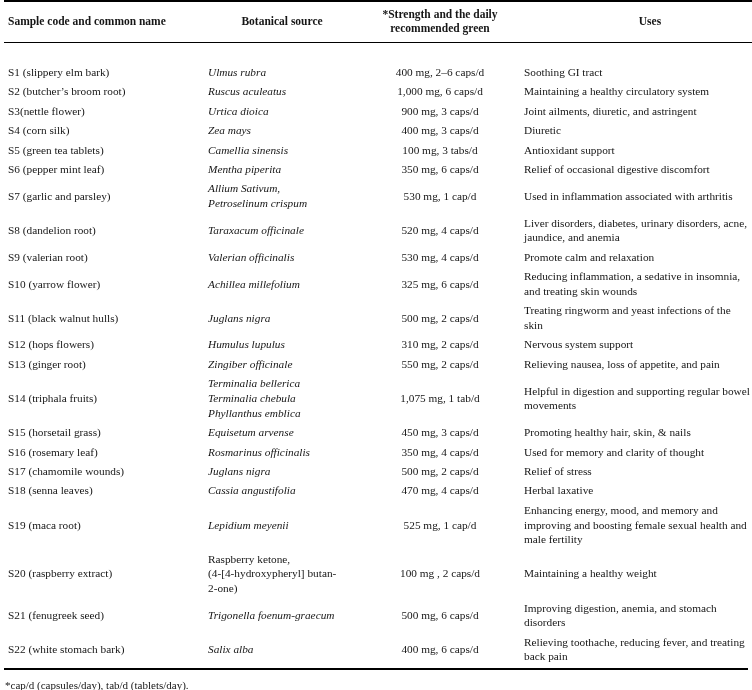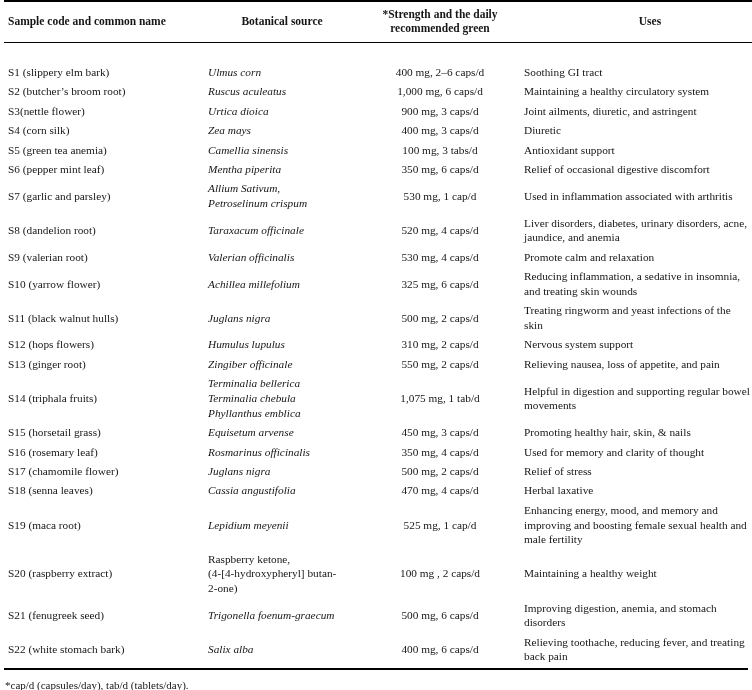--- a/index.html
+++ b/index.html
@@ -84,21 +84,21 @@
         <th class="col-sample multi-line">Sample code and common name</th>
         <th class="col-botanical multi-line">Botanical source</th>
         <th class="col-dose multi-line">*Strength and the daily
 recommended green</th>
         <th class="col-uses multi-line">Uses</th>
       </tr>
     </thead>
     <tbody id="table-body">
         <tr class="row-first">
           <td class="c-sample multi-line">S1 (slippery elm bark)</td>
-          <td class="c-botanical multi-line">Ulmus corn</td>
+          <td class="c-botanical multi-line">Ulmus rubra</td>
           <td class="c-dose multi-line">400 mg, 2–6 caps/d</td>
           <td class="c-uses multi-line">Soothing GI tract</td>
         </tr>
         <tr>
           <td class="c-sample multi-line">S2 (butcher’s broom root)</td>
           <td class="c-botanical multi-line">Ruscus aculeatus</td>
           <td class="c-dose multi-line">1,000 mg, 6 caps/d</td>
           <td class="c-uses multi-line">Maintaining a healthy circulatory system</td>
         </tr>
         <tr>
@@ -107,21 +107,21 @@
           <td class="c-dose multi-line">900 mg, 3 caps/d</td>
           <td class="c-uses multi-line">Joint ailments, diuretic, and astringent</td>
         </tr>
         <tr>
           <td class="c-sample multi-line">S4 (corn silk)</td>
           <td class="c-botanical multi-line">Zea mays</td>
           <td class="c-dose multi-line">400 mg, 3 caps/d</td>
           <td class="c-uses multi-line">Diuretic</td>
         </tr>
         <tr>
-          <td class="c-sample multi-line">S5 (green tea anemia)</td>
+          <td class="c-sample multi-line">S5 (green tea tablets)</td>
           <td class="c-botanical multi-line">Camellia sinensis</td>
           <td class="c-dose multi-line">100 mg, 3 tabs/d</td>
           <td class="c-uses multi-line">Antioxidant support</td>
         </tr>
         <tr>
           <td class="c-sample multi-line">S6 (pepper mint leaf)</td>
           <td class="c-botanical multi-line">Mentha piperita</td>
           <td class="c-dose multi-line">350 mg, 6 caps/d</td>
           <td class="c-uses multi-line">Relief of occasional digestive discomfort</td>
         </tr>
@@ -186,21 +186,21 @@
           <td class="c-dose multi-line">450 mg, 3 caps/d</td>
           <td class="c-uses multi-line">Promoting healthy hair, skin, &amp; nails</td>
         </tr>
         <tr>
           <td class="c-sample multi-line">S16 (rosemary leaf)</td>
           <td class="c-botanical multi-line">Rosmarinus officinalis</td>
           <td class="c-dose multi-line">350 mg, 4 caps/d</td>
           <td class="c-uses multi-line">Used for memory and clarity of thought</td>
         </tr>
         <tr>
-          <td class="c-sample multi-line">S17 (chamomile flower)</td>
+          <td class="c-sample multi-line">S17 (chamomile wounds)</td>
           <td class="c-botanical multi-line">Juglans nigra</td>
           <td class="c-dose multi-line">500 mg, 2 caps/d</td>
           <td class="c-uses multi-line">Relief of stress</td>
         </tr>
         <tr>
           <td class="c-sample multi-line">S18 (senna leaves)</td>
           <td class="c-botanical multi-line">Cassia angustifolia</td>
           <td class="c-dose multi-line">470 mg, 4 caps/d</td>
           <td class="c-uses multi-line">Herbal laxative</td>
         </tr>

